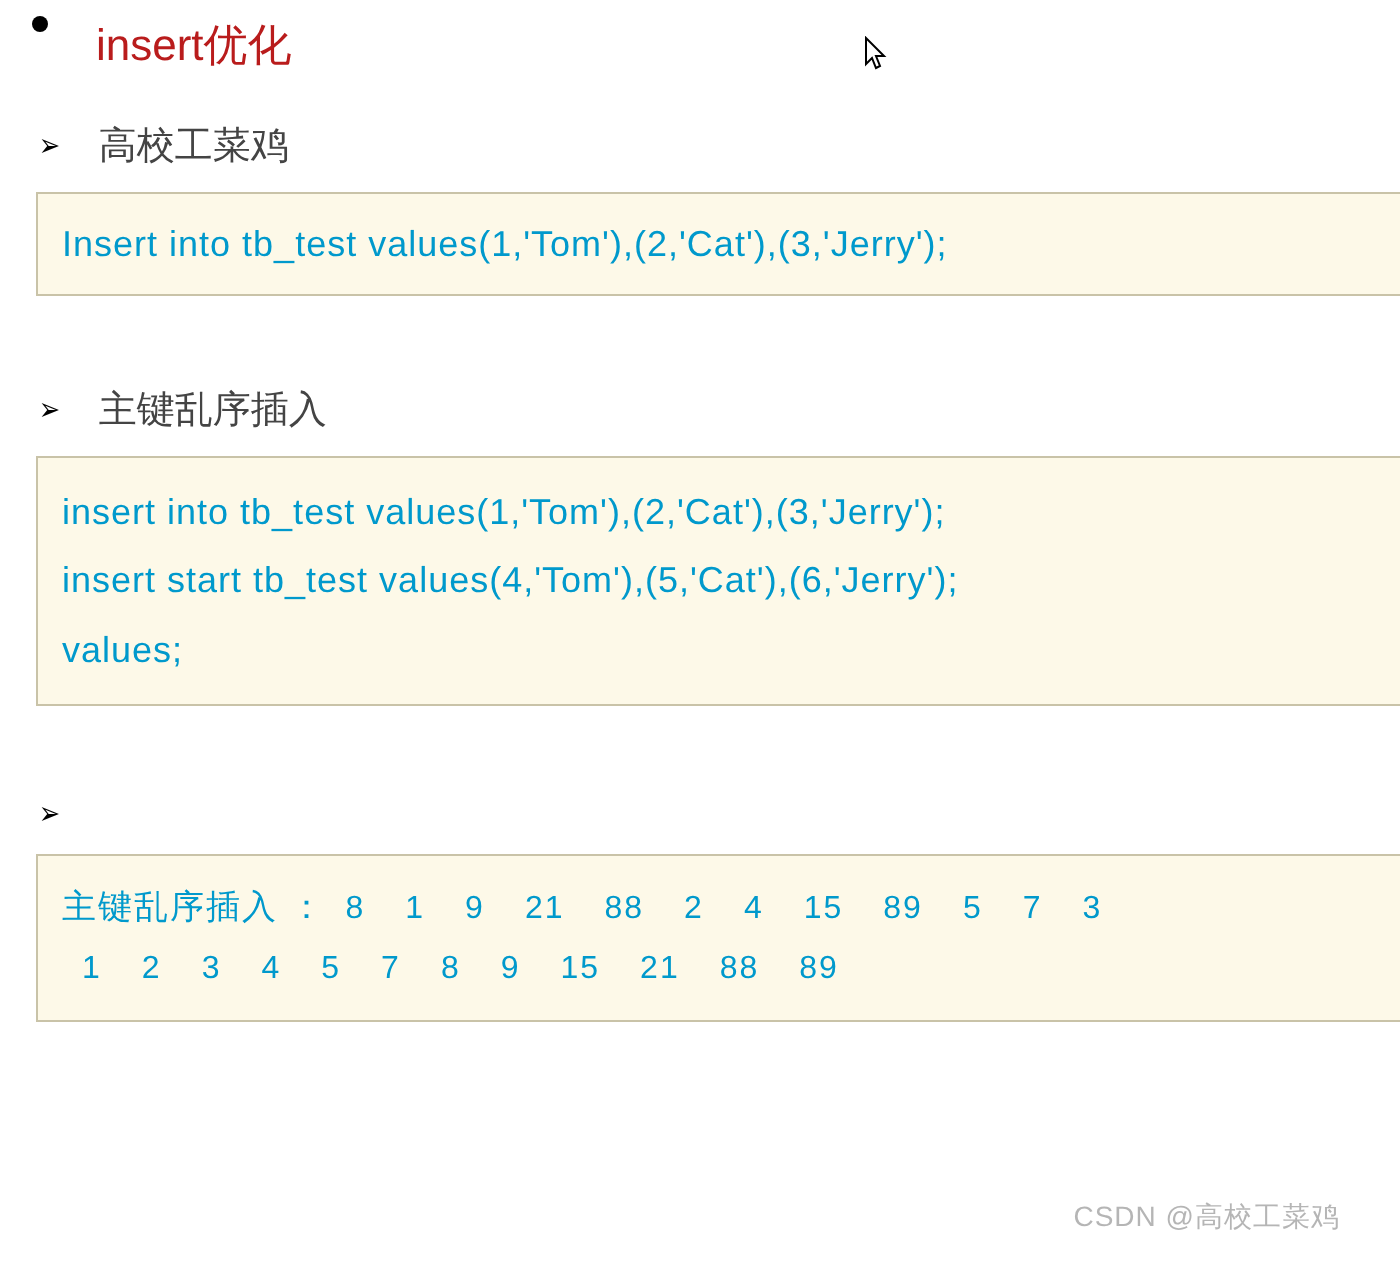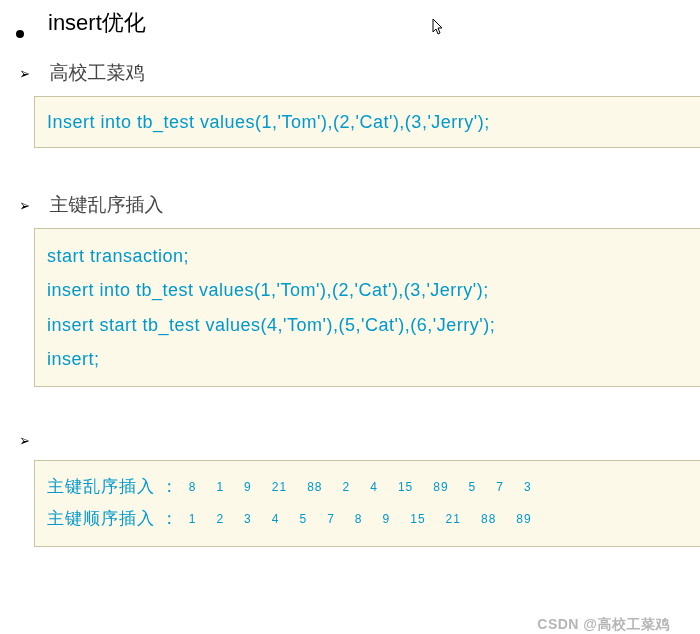--- a/index.html
+++ b/index.html
@@ -11,25 +11,25 @@
       font-family: "Microsoft YaHei", "PingFang SC", sans-serif;
       background: #ffffff;
       width: 700px;
       height: 634px;
       overflow: hidden;
       position: relative;
       color: #333;
     }
     .main-title {
       display: flex;
-      align-items: flex-end;
+      align-items: flex-start;
       padding: 8px 8px 4px 8px;
       font-size: 22px;
       font-weight: 500;
-      color: #000000;
+      color: #b91c1c;
     }
     .bullet-dot {
       width: 8px;
       height: 8px;
       background: #000;
       border-radius: 50%;
       display: inline-block;
       margin-right: 24px;
       margin-left: 8px;
     }
@@ -46,21 +46,21 @@
       margin-bottom: 10px;
     }
     .tri-right {
       display: inline-block;
       margin-right: 18px;
       font-size: 16px;
       color: #000;
       transform: scaleX(0.8);
     }
     .code-block {
-      margin-left: 16px;
+      margin-left: 0px;
       margin-right: 0px;
       background: #fdf9e8;
       border: 1px solid #c9c3a8;
       border-right: none;
       padding: 10px 12px;
       font-size: 18px;
       color: #0099cc;
       font-family: "Microsoft YaHei", sans-serif;
       line-height: 1.9;
       letter-spacing: 0.5px;
@@ -68,52 +68,51 @@
     }
     .code-line {
       white-space: nowrap;
     }
     .code-single {
       padding: 8px 12px;
     }
     .num-row {
       white-space: nowrap;
       display: flex;
-      align-items: center;
+      align-items: flex-end;
     }
     .num-label {
       color: #0099cc;
       font-size: 17px;
       letter-spacing: 1px;
     }
     .num-values {
       color: #0099cc;
-      font-size: 12px;
+      font-size: 16px;
       letter-spacing: 1px;
     }
     .num-values span {
       display: inline-block;
       margin: 0 10px;
     }
     .cursor-arrow {
       position: absolute;
       top: 18px;
       left: 432px;
       font-size: 16px;
       color: #000;
       pointer-events: none;
     }
     .watermark {
       position: absolute;
-      bottom: 0;
+      bottom: 16px;
       right: 30px;
       color: rgba(120,120,120,0.55);
       font-size: 14px;
       letter-spacing: 0.5px;
-      font-weight: bold;
     }
     .section-gap {
       height: 20px;
     }
   </style>
 </head>
 <body>
 
 <div class="main-title">
   <span class="bullet-dot"></span>
@@ -137,38 +136,36 @@
 </div>
 
 <div class="section-gap"></div>
 
 <div class="section">
   <div class="section-header">
     <span class="tri-right">➢</span>
     <span>主键乱序插入</span>
   </div>
   <div class="code-block">
-    <div class="code-line">start transaction;</div>
     <div class="code-line">insert into tb_test values(1,'Tom'),(2,'Cat'),(3,'Jerry');</div>
     <div class="code-line">insert start tb_test values(4,'Tom'),(5,'Cat'),(6,'Jerry');</div>
-    <div class="code-line">insert;</div>
+    <div class="code-line">values;</div>
   </div>
 </div>
 
 <div class="section-gap"></div>
 
 <div class="section">
   <div class="section-header">
     <span class="tri-right">➢</span>
   </div>
   <div class="code-block">
     <div class="num-row">
       <span class="num-label">主键乱序插入 ：</span>
       <span class="num-values" id="row0-values"><span>8</span><span>1</span><span>9</span><span>21</span><span>88</span><span>2</span><span>4</span><span>15</span><span>89</span><span>5</span><span>7</span><span>3</span></span>
     </div>
     <div class="num-row">
-      <span class="num-label">主键顺序插入 ：</span>
       <span class="num-values" id="row1-values"><span>1</span><span>2</span><span>3</span><span>4</span><span>5</span><span>7</span><span>8</span><span>9</span><span>15</span><span>21</span><span>88</span><span>89</span></span>
     </div>
   </div>
 </div>
 
 <div class="watermark">CSDN @高校工菜鸡</div>
 
 </body></html>

